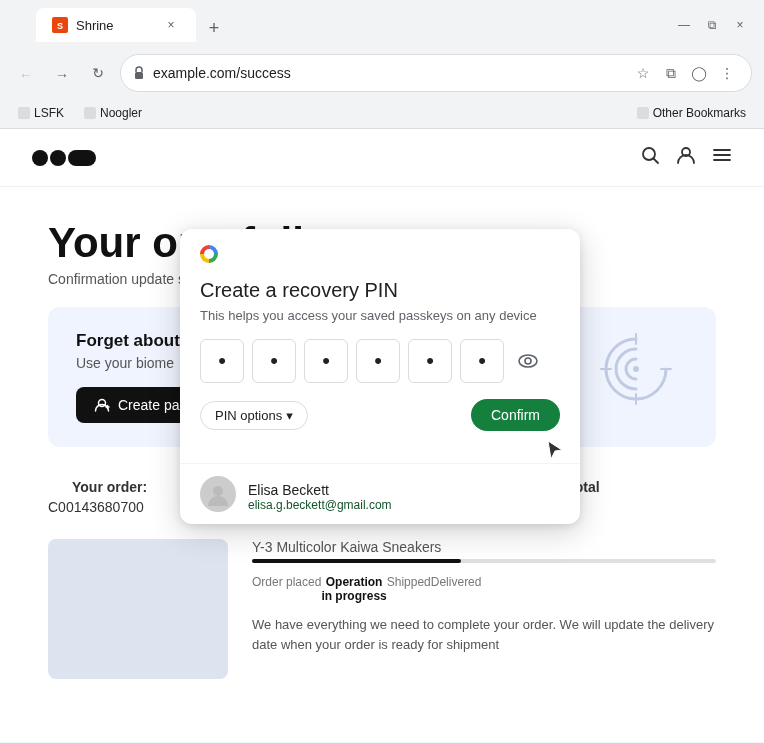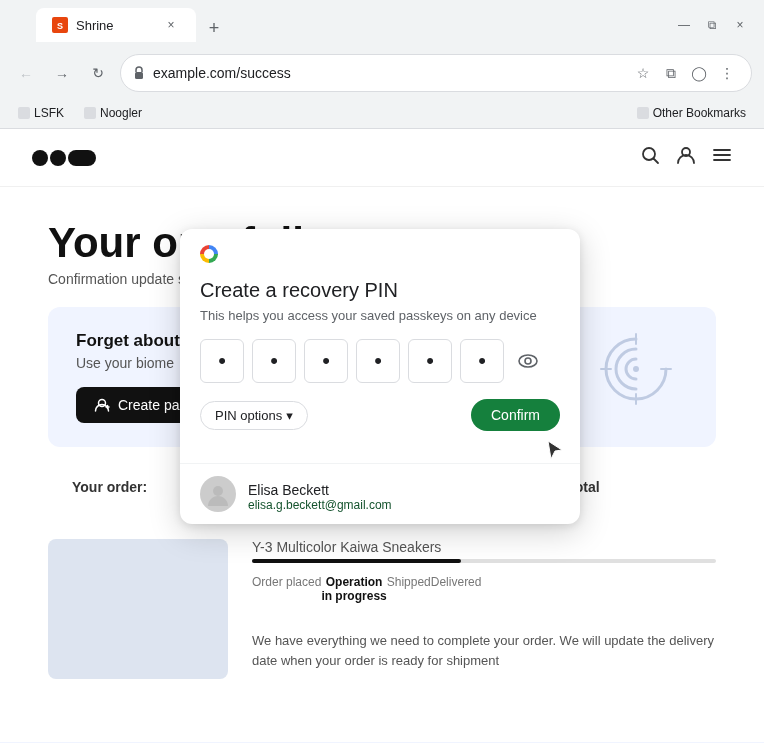--- a/index.html
+++ b/index.html
@@ -313,21 +313,21 @@
     }
     .progress-label-active {
       font-weight: 700;
       color: #111;
       text-align: center;
     }
     .product-desc {
       font-size: 13px;
       color: #555;
       line-height: 1.5;
-      margin-top: 28px;
+      margin-top: 12px;
     }
 
     
     .modal-overlay {
       position: absolute;
       top: 100px;
       left: 180px;
       z-index: 100;
     }
     .pm-modal {
@@ -610,20 +610,21 @@
           <path d="M40 30c-5.5 0-10 4.5-10 10s4.5 10 10 10" stroke="#a0b0d0" stroke-width="3" stroke-linecap="round" fill="none"></path>
           <circle cx="40" cy="40" r="3" fill="#a0b0d0"></circle>
           <path d="M40 5v10M40 65v10M5 40h10M65 40h10" stroke="#a0b0d0" stroke-width="2" stroke-linecap="round"></path>
         </svg>
       </div>
     </div>
 
     <div class="order-info">
       <div>
         <div class="order-label">Your order:</div>
+        <div class="order-value">C00143680700</div>
       </div>
       <div>
         <div class="order-label">Tracking number</div>
         <div class="order-value order-tracking">QHY257792797</div>
       </div>
       <div>
         <div class="order-label">Order total</div>
         <div class="order-value">$99</div>
       </div>
     </div>

